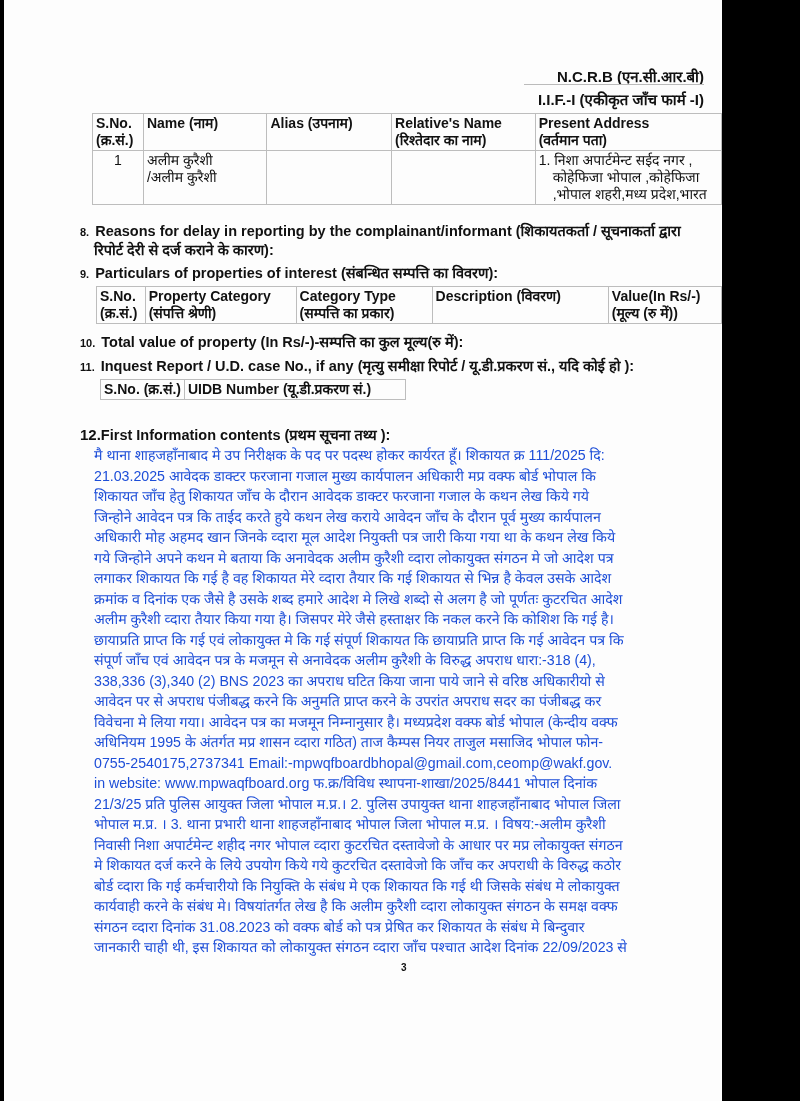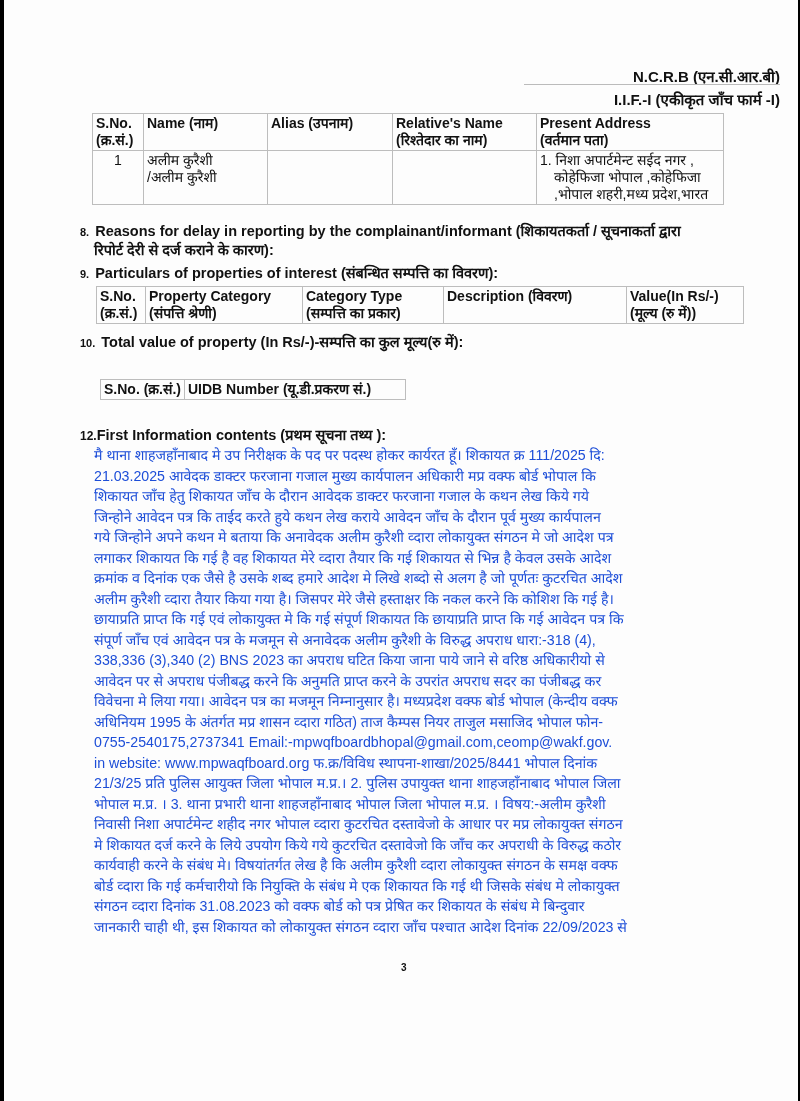--- a/index.html
+++ b/index.html
@@ -1,21 +1,21 @@
 <!DOCTYPE html>
 <html><head>
 <meta charset="utf-8">
 <style>
   html, body { margin: 0; padding: 0; }
   body {
     width: 800px; height: 1101px; background: #000; position: relative; overflow: hidden;
     font-family: "Liberation Sans", "DejaVu Sans", sans-serif; color: #111;
   }
   .page {
-    position: absolute; left: 4px; top: 0; width: 794px; height: 1101px;
+    position: absolute; left: 4px; top: 0; width: 718px; height: 1101px;
     background: #fdfdfd;
   }
   .hdr-line { position: absolute; right: 18px; text-align: right; font-weight: bold; font-size: 15px; }
   .hdr1 { top: 66px; }
   .hdr2 { top: 89px; }
   .hdr-rule { position: absolute; left: 520px; right: 18px; top: 84px; border-top: 1px solid #bbb; }
 
   table.grid { position: absolute; border-collapse: collapse; font-size: 14px; }
   table.grid td, table.grid th {
     border: 1px solid #bdbdbd; vertical-align: top; padding: 1px 3px; text-align: left; line-height: 17px; margin-left: 12px;
@@ -25,21 +25,21 @@
   .accused td.sno { text-align: center; }
 
   .sec { position: absolute; left: 76px; font-size: 14.5px; font-weight: bold; line-height: 18px; }
   .sec .num { font-size: 11px; font-weight: bold; margin-right: 6px; }
   .sec .cont { display: block; padding-left: 14px; }
 
   .prop { left: 92px; top: 286px; }
   .uidb { left: 96px; top: 379px; }
 
   .fir-title { position: absolute; left: 76px; top: 424px; font-size: 14.5px; font-weight: bold; }
-  .fir-title .n { font-size: 12px; }
+  .fir-title .n { font-size: 15px; }
   .fir-body {
     position: absolute; left: 90px; top: 445px; width: 660px;
     font-size: 14.2px; line-height: 20.5px; color: #1d4ed8;
   }
   .fir-body div { white-space: nowrap; }
   .pageno { position: absolute; left: 397px; top: 962px; font-size: 10px; font-weight: bold; }
 </style>
 </head>
 <body>
 
@@ -119,53 +119,57 @@
         <span>(मूल्य (रु में))</span>
       </th>
     </tr>
   </tbody>
     </table>
 
   <div class="sec" style="top:333px">
     <span class="num">10.</span><span>Total value of property (In Rs/-)-सम्पत्ति का कुल मूल्य(रु में):</span>
   </div>
 
+  <div class="sec" style="top:357px">
+    <span class="num">11.</span><span>Inquest Report / U.D. case No., if any (मृत्यु समीक्षा रिपोर्ट / यू.डी.प्रकरण सं., यदि कोई हो ):</span>
+  </div>
   <table class="grid uidb">
     <tbody>
         <tr>
       <th>S.No. (क्र.सं.)</th>
       <th style="width:214px">UIDB Number (यू.डी.प्रकरण सं.)</th>
     </tr>
   </tbody>
     </table>
 
   <div class="fir-title">
     <span class="n">12.</span><span>First Information contents (प्रथम सूचना तथ्य ):</span>
   </div>
   <div class="fir-body" id="fir-body">
       <div>मै थाना शाहजहाँनाबाद मे उप निरीक्षक के पद पर पदस्थ होकर कार्यरत हूँ। शिकायत क्र 111/2025 दि:</div>
       <div>21.03.2025 आवेदक डाक्टर फरजाना गजाल मुख्य कार्यपालन अधिकारी मप्र वक्फ बोर्ड भोपाल कि</div>
       <div>शिकायत जाँच हेतु शिकायत जाँच के दौरान आवेदक डाक्टर फरजाना गजाल के कथन लेख किये गये</div>
       <div>जिन्होने आवेदन पत्र कि ताईद करते हुये कथन लेख कराये आवेदन जाँच के दौरान पूर्व मुख्य कार्यपालन</div>
+      <div>अधिकारी मोह अहमद खान जिनके व्दारा मूल आदेश नियुक्ती पत्र जारी किया गया था के कथन लेख किये</div>
       <div>गये जिन्होने अपने कथन मे बताया कि अनावेदक अलीम कुरैशी व्दारा लोकायुक्त संगठन मे जो आदेश पत्र</div>
       <div>लगाकर शिकायत कि गई है वह शिकायत मेरे व्दारा तैयार कि गई शिकायत से भिन्न है केवल उसके आदेश</div>
       <div>क्रमांक व दिनांक एक जैसे है उसके शब्द हमारे आदेश मे लिखे शब्दो से अलग है जो पूर्णतः कुटरचित आदेश</div>
       <div>अलीम कुरैशी व्दारा तैयार किया गया है। जिसपर मेरे जैसे हस्ताक्षर कि नकल करने कि कोशिश कि गई है।</div>
       <div>छायाप्रति प्राप्त कि गई एवं लोकायुक्त मे कि गई संपूर्ण शिकायत कि छायाप्रति प्राप्त कि गई आवेदन पत्र कि</div>
       <div>संपूर्ण जाँच एवं आवेदन पत्र के मजमून से अनावेदक अलीम कुरैशी के विरुद्ध अपराध धारा:-318 (4),</div>
       <div>338,336 (3),340 (2) BNS 2023 का अपराध घटित किया जाना पाये जाने से वरिष्ठ अधिकारीयो से</div>
       <div>आवेदन पर से अपराध पंजीबद्ध करने कि अनुमति प्राप्त करने के उपरांत अपराध सदर का पंजीबद्ध कर</div>
       <div>विवेचना मे लिया गया। आवेदन पत्र का मजमून निम्नानुसार है। मध्यप्रदेश वक्फ बोर्ड भोपाल (केन्दीय वक्फ</div>
       <div>अधिनियम 1995 के अंतर्गत मप्र शासन व्दारा  गठित) ताज कैम्पस नियर ताजुल मसाजिद भोपाल फोन-</div>
       <div>0755-2540175,2737341 Email:-mpwqfboardbhopal@gmail.com,ceomp@wakf.gov.</div>
       <div>in website: www.mpwaqfboard.org फ.क्र/विविध स्थापना-शाखा/2025/8441 भोपाल दिनांक</div>
       <div>21/3/25 प्रति पुलिस आयुक्त जिला भोपाल म.प्र.। 2. पुलिस उपायुक्त थाना शाहजहाँनाबाद भोपाल जिला</div>
       <div>भोपाल म.प्र. । 3. थाना प्रभारी थाना शाहजहाँनाबाद भोपाल जिला भोपाल म.प्र. । विषय:-अलीम कुरैशी</div>
       <div>निवासी निशा अपार्टमेन्ट शहीद नगर भोपाल व्दारा कुटरचित दस्तावेजो के आधार पर मप्र लोकायुक्त संगठन</div>
       <div>मे शिकायत दर्ज करने के लिये उपयोग किये गये कुटरचित दस्तावेजो कि जाँच कर अपराधी के विरुद्ध कठोर</div>
+      <div>बोर्ड व्दारा कि गई कर्मचारीयो कि नियुक्ति के संबंध मे एक शिकायत कि गई थी जिसके संबंध मे लोकायुक्त</div>
       <div>कार्यवाही करने के संबंध मे। विषयांतर्गत लेख है कि अलीम कुरैशी व्दारा लोकायुक्त संगठन के समक्ष वक्फ</div>
-      <div>बोर्ड व्दारा कि गई कर्मचारीयो कि नियुक्ति के संबंध मे एक शिकायत कि गई थी जिसके संबंध मे लोकायुक्त</div>
       <div>संगठन व्दारा दिनांक 31.08.2023 को वक्फ बोर्ड को पत्र प्रेषित कर शिकायत के संबंध मे बिन्दुवार</div>
       <div>जानकारी चाही थी, इस शिकायत को लोकायुक्त संगठन व्दारा जाँच पश्चात आदेश दिनांक 22/09/2023 से</div>
     </div>
 
   <div class="pageno">3</div>
 </div>
 
 </body></html>

